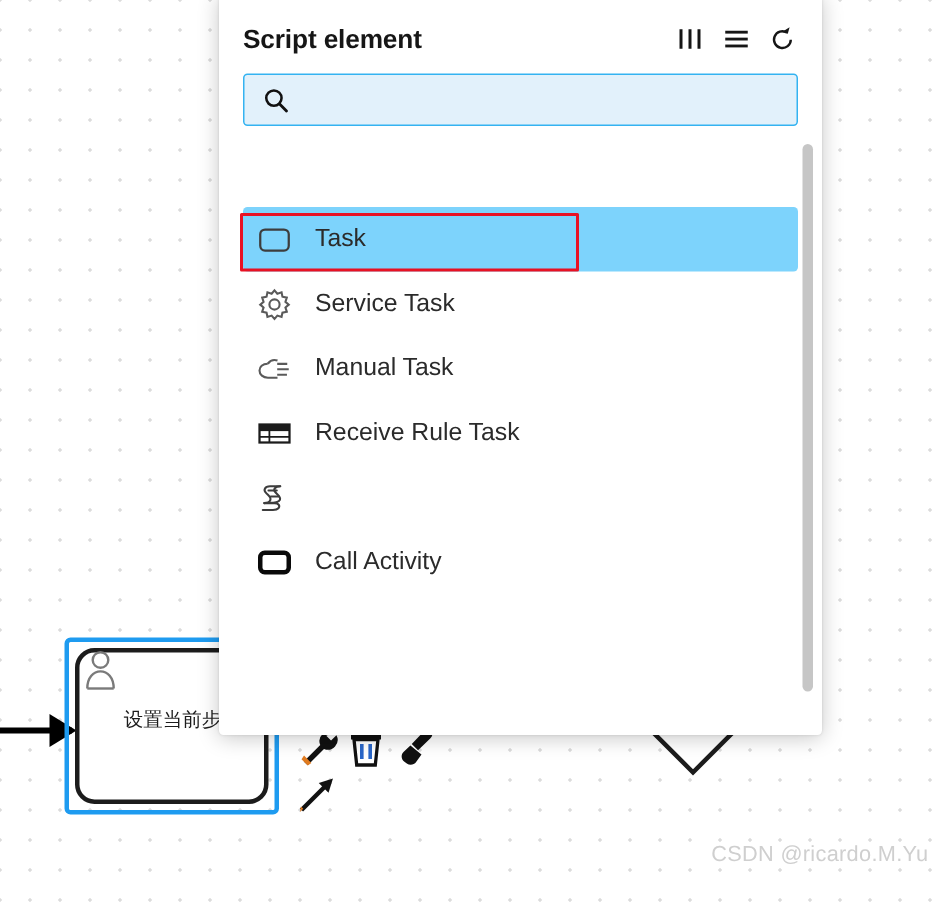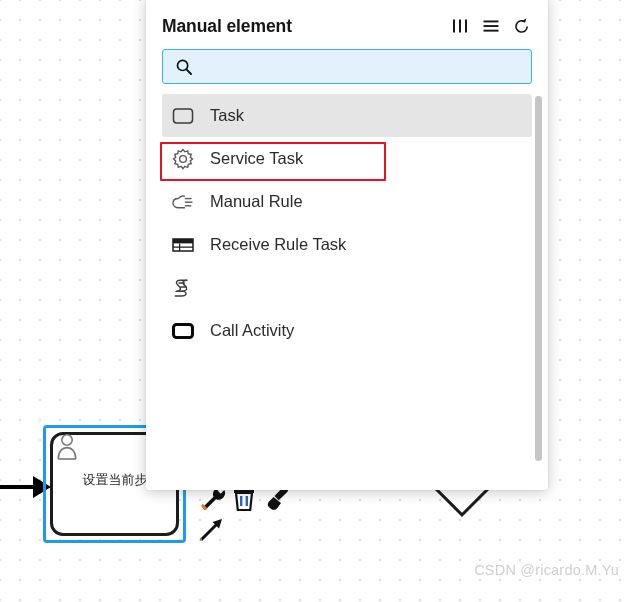--- a/index.html
+++ b/index.html
@@ -197,21 +197,22 @@
   .list-item {
     display: flex;
     align-items: center;
     height: 43px;
     padding-left: 8px;
     border-radius: 3px;
     cursor: pointer;
     position: relative;
   }
   .list-item.highlighted {
-    background: #e5e5e5;
+    background: #7dd3fc;
+    margin-top: 44px;
   }
   .li-icon {
     width: 26px;
     height: 26px;
     flex: 0 0 auto;
     display: flex;
     align-items: center;
     justify-content: center;
   }
   .li-label {
@@ -308,21 +309,21 @@
     <svg class="ctx-pad ctx-arrow" viewBox="0 0 28 28">
       <path d="M3 25 L22 6" stroke="#111" stroke-width="3"></path>
       <path d="M24 4 L14.5 7 L21 13.5 Z" fill="#111"></path>
       <path d="M4.2 24.2 L2 26.4 L2.6 22.6 Z" fill="#e07b20"></path>
     </svg>
   </div>
 
   <div id="panel">
 
     <div class="panel-header">
-      <div class="panel-title">Manual element</div>
+      <div class="panel-title">Script element</div>
       <div class="header-icons">
 
         <svg class="hicon" viewBox="0 0 20 20">
           <rect x="3" y="3.5" width="2" height="13" fill="#161616"></rect>
           <rect x="9" y="3.5" width="2" height="13" fill="#161616"></rect>
           <rect x="15" y="3.5" width="2" height="13" fill="#161616"></rect>
         </svg>
 
         <svg class="hicon" viewBox="0 0 20 20">
           <rect x="2.5" y="4.5" width="15" height="1.9" fill="#161616"></rect>
@@ -373,21 +374,21 @@
               <svg viewBox="0 0 26 26" width="26" height="26">
                 <g fill="none" stroke="#5a5a5a" stroke-width="1.4" stroke-linejoin="round">
                   <path d="M8.5 9.5 C5 9.5 3 11.5 3 14 C3 16.8 5.4 18.8 8.6 18.8 L15 18.8"></path>
                   <path d="M14.8 9.6 L21.5 9.6"></path>
                   <path d="M14.8 13.2 L22.5 13.2"></path>
                   <path d="M14.8 16.8 L21.3 16.8"></path>
                   <path d="M8.5 9.5 C10 7.5 12.6 6.6 15 7.4"></path>
                 </g>
               </svg>
             </span>
-            <span class="li-label">Manual Rule</span>
+            <span class="li-label">Manual Task</span>
           </div>
           <div class="list-item">
             <span class="li-icon">
               <svg viewBox="0 0 26 26" width="26" height="26">
                 <rect x="3" y="7" width="20" height="12" fill="none" stroke="#1c1c1c" stroke-width="1.5"></rect>
                 <rect x="3" y="7" width="20" height="4.4" fill="#1c1c1c"></rect>
                 <path d="M3 15.2 L23 15.2 M9.6 11.4 L9.6 19" stroke="#1c1c1c" stroke-width="1.2"></path>
               </svg>
             </span>
             <span class="li-label">Receive Rule Task</span>

